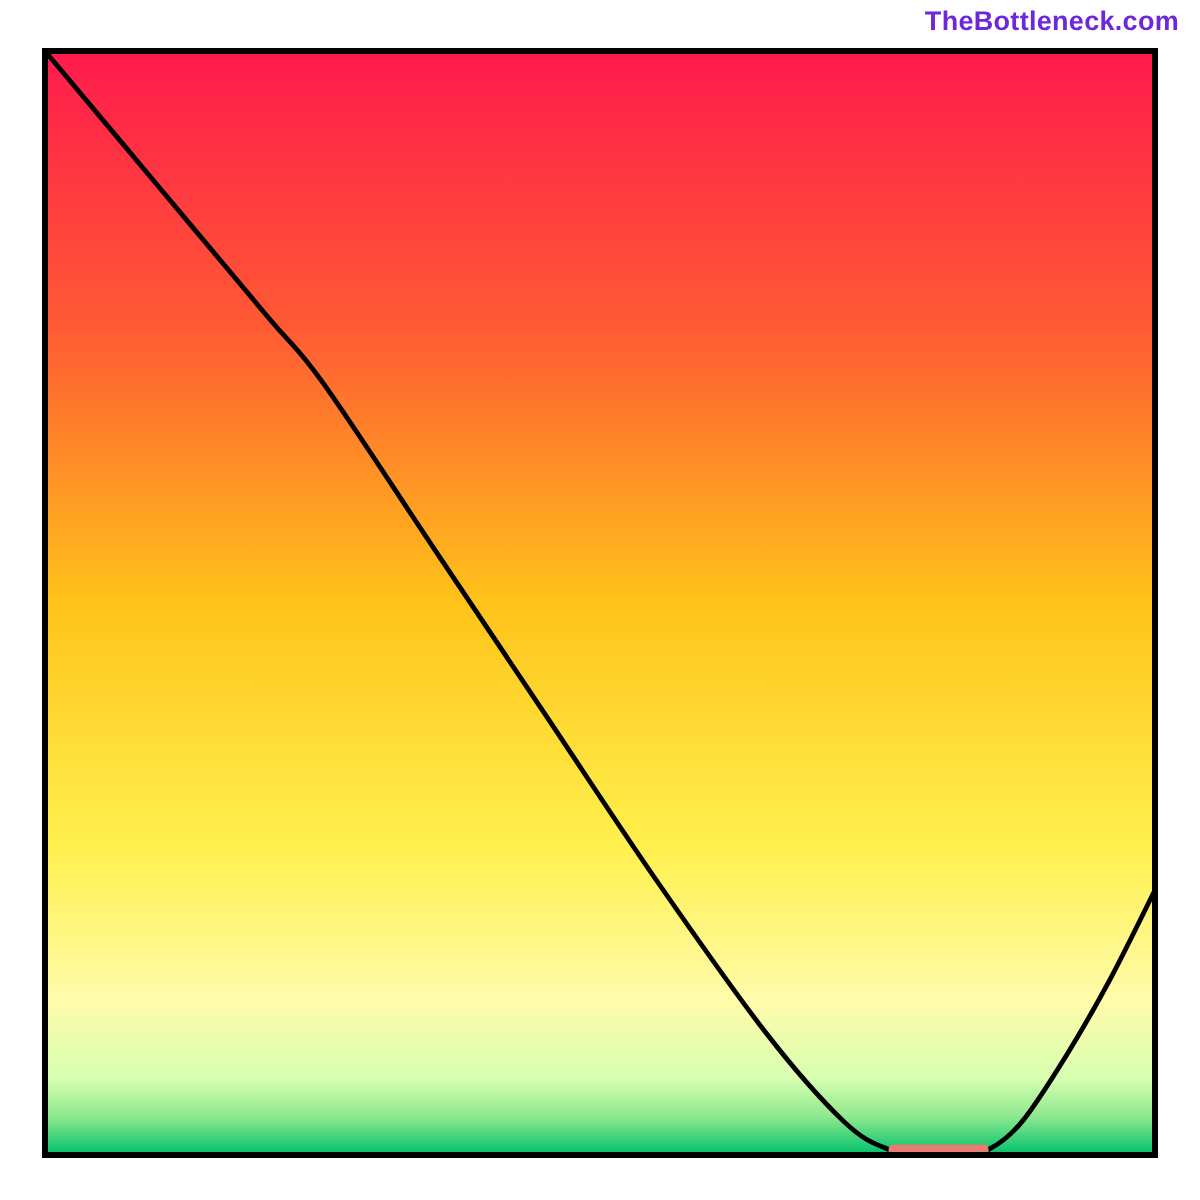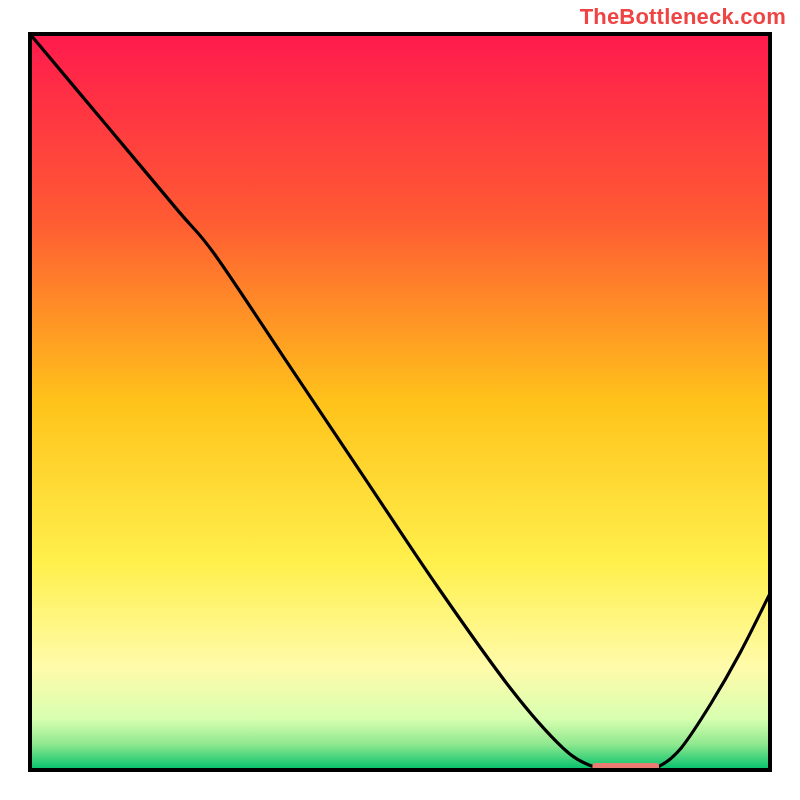--- a/index.html
+++ b/index.html
@@ -13,23 +13,23 @@
   }
   .frame {
     position: relative;
     width: 800px;
     height: 800px;
   }
   .watermark {
     position: absolute;
     top: 4px;
     right: 14px;
-    font-size: 22px;
+    font-size: 18px;
     font-weight: 600;
-    color: #ef4444;
+    color: #6d28d9;
     font-family: Arial, Helvetica, sans-serif;
     letter-spacing: 0.2px;
   }
   svg { display: block; }
 </style>
 </head>
 <body>
 
 <div class="frame">
 

